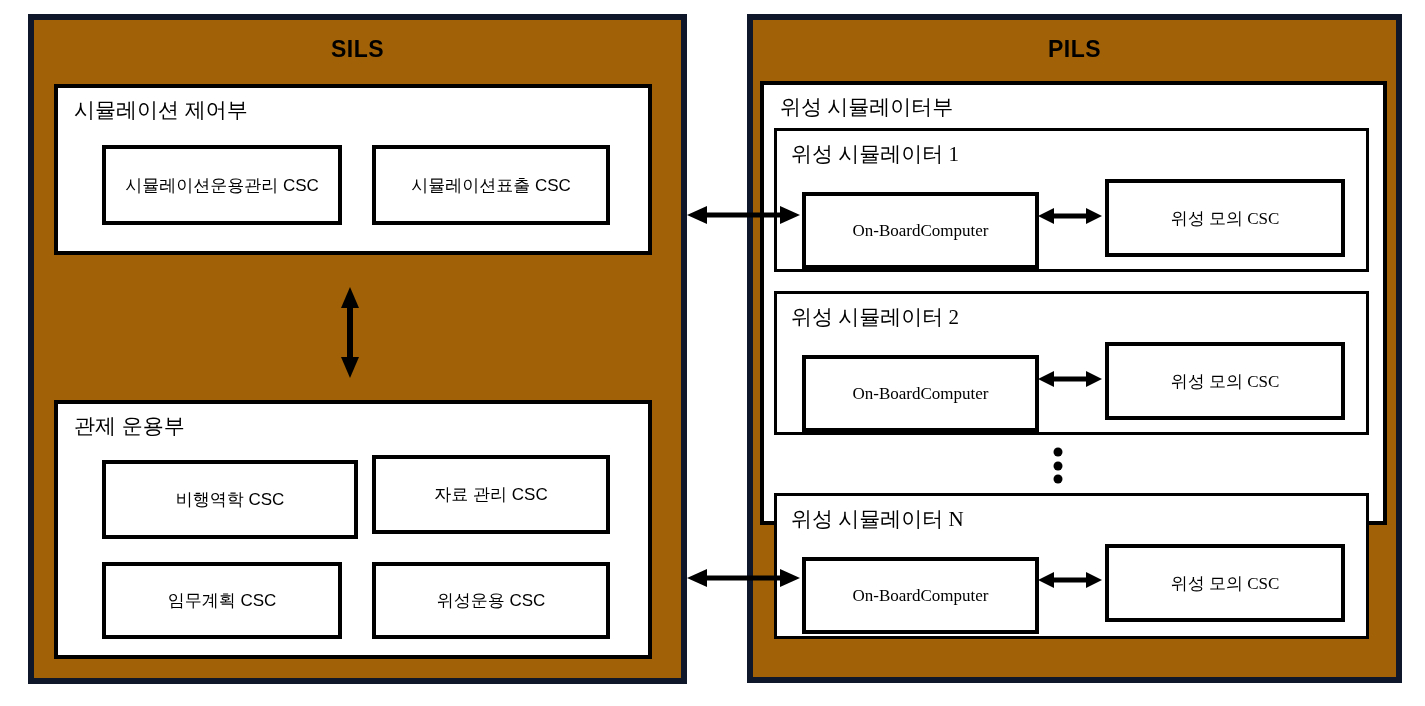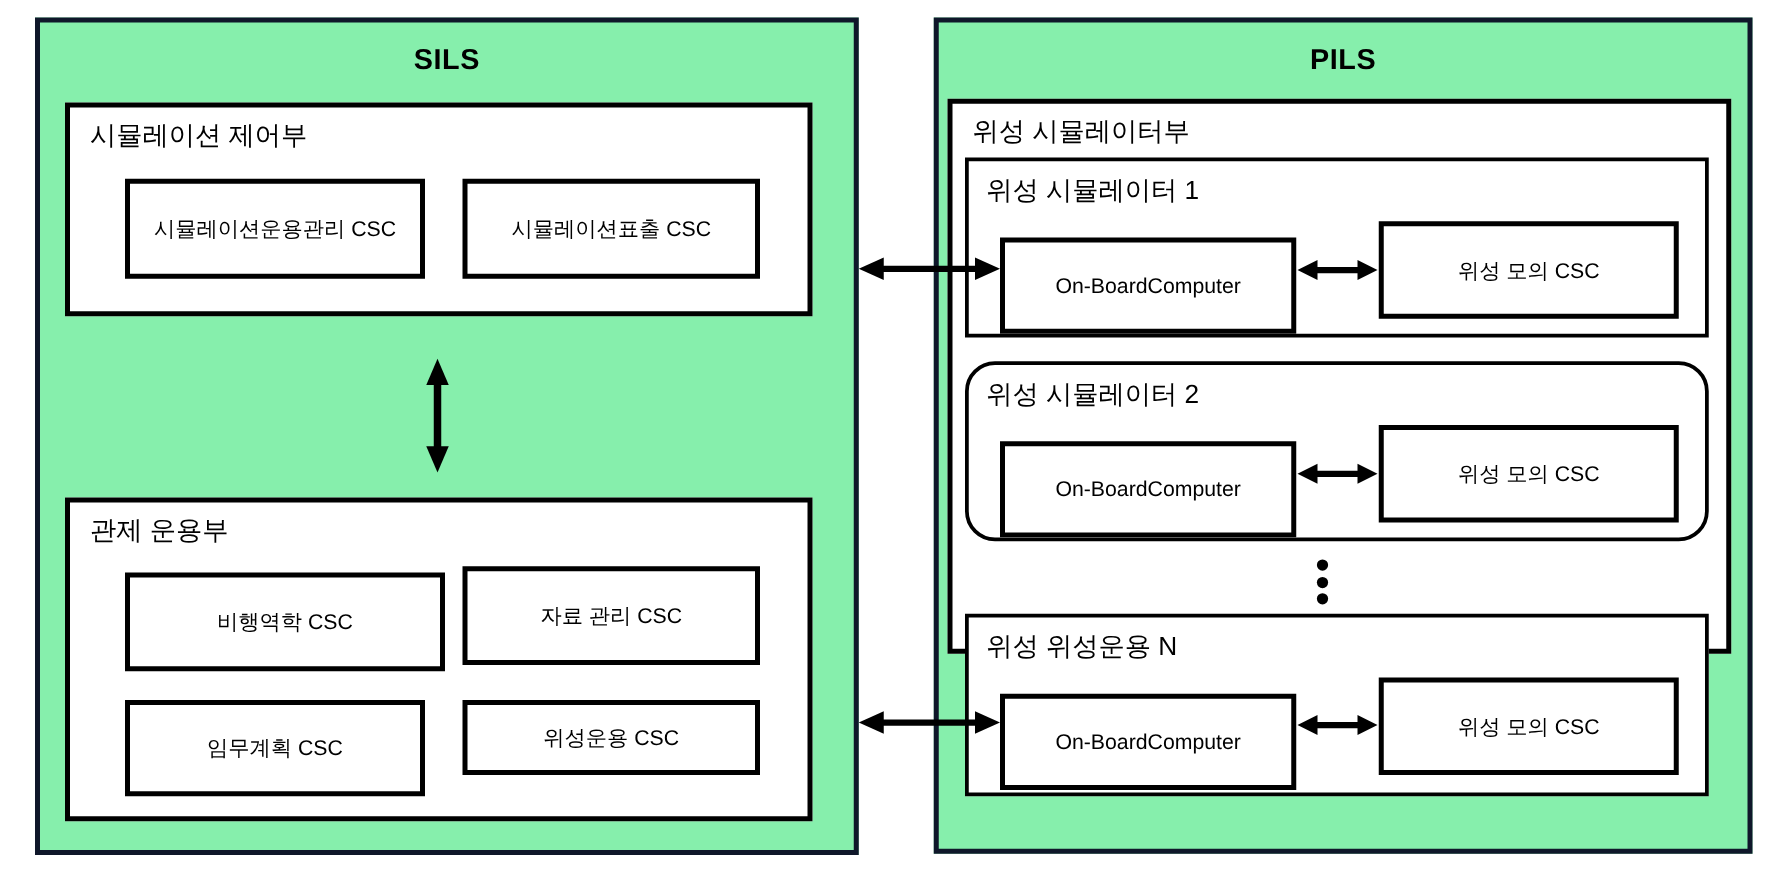--- a/index.html
+++ b/index.html
@@ -8,43 +8,43 @@
     position: relative;
     background: #ffffff;
     font-family: "Liberation Sans", sans-serif;
     color: #000;
     overflow: hidden;
   }
   * { box-sizing: border-box; }
 
   .panel {
     position: absolute;
-    background: #86efac;
-    border: 4px solid #0f172a;
+    background: #a16207;
+    border: 6px solid #0f172a;
   }
   #sils-panel { left: 28px; top: 14px; width: 659px; height: 670px; }
   #pils-panel { left: 747px; top: 14px; width: 655px; height: 669px; }
 
   .panel-title {
     position: absolute;
     left: 0; right: 0; top: 16px;
     text-align: center;
     font-weight: bold;
     font-size: 23px;
     letter-spacing: 0.5px;
   }
 
   .section {
     position: absolute;
     background: #ffffff;
     border: 4px solid #000;
   }
   #control-section { left: 20px; top: 64px;  width: 598px; height: 171px; }
   #ops-section     { left: 20px; top: 380px; width: 598px; height: 259px; text-decoration: underline; }
-  #sim-section     { left: 7px;  top: 61px;  width: 627px; height: 444px; }
+  #sim-section     { left: 7px;  top: 61px;  width: 627px; height: 444px; font-family: Liberation Serif, serif; }
 
   .section-label {
     position: absolute;
     left: 16px; top: 8px;
     font-size: 21px;
     white-space: nowrap;
   }
 
   .csc-box {
     position: absolute;
@@ -60,33 +60,33 @@
   }
 
   
   #ctrl-box-0 { left: 44px;  top: 57px; width: 240px; height: 80px; }
   #ctrl-box-1 { left: 314px; top: 57px; width: 238px; height: 80px; }
 
   
   #ops-box-0 { left: 44px;  top: 56px;  width: 256px; height: 79px; }
   #ops-box-1 { left: 314px; top: 51px;  width: 238px; height: 79px; }
   #ops-box-2 { left: 44px;  top: 158px; width: 240px; height: 77px; }
-  #ops-box-3 { left: 314px; top: 158px; width: 238px; height: 60px; }
+  #ops-box-3 { left: 314px; top: 158px; width: 238px; height: 77px; }
 
   
   .sim-box {
     position: absolute;
     background: #ffffff;
     border: 3px solid #000;
     left: 10px;
     width: 595px;
     height: 144px;
   }
   #sim-box-0 { top: 43px; padding-left: 12px; }
-  #sim-box-1 { top: 206px; border-radius: 24px; }
+  #sim-box-1 { top: 206px; }
   #sim-box-2 { top: 408px; height: 146px; }
 
   .sim-label {
     position: absolute;
     left: 14px; top: 9px;
     font-size: 21px;
     white-space: nowrap;
   }
 
   .obc-box {
@@ -164,21 +164,21 @@
       <div class="csc-box obc-box">
         <span>On-Board</span>
         <span>Computer</span>
       </div>
       <div class="csc-box simcsc-box">
         <span>위성 모의 CSC</span>
       </div>
     </div>
 
     <div class="sim-box" id="sim-box-2">
-      <div class="sim-label">위성 위성운용 N</div>
+      <div class="sim-label">위성 시뮬레이터 N</div>
       <div class="csc-box obc-box">
         <span>On-Board</span>
         <span>Computer</span>
       </div>
       <div class="csc-box simcsc-box">
         <span>위성 모의 CSC</span>
       </div>
     </div>
   </div>
 </div>

